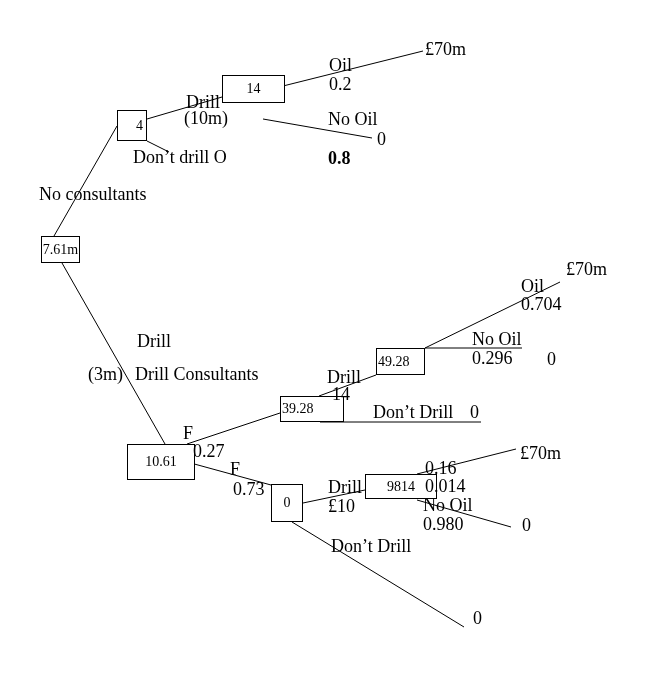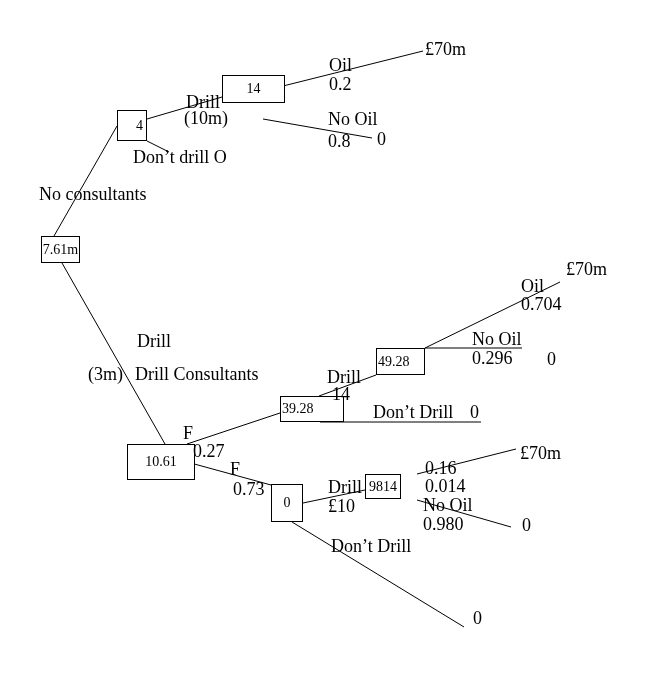--- a/index.html
+++ b/index.html
@@ -70,27 +70,27 @@
       <line x1="417" y1="500" x2="511" y2="527" stroke="#000000"></line>
     </svg>
 
 <div class="node align-right" style="left: 117px; top: 110px; width: 30px; height: 31px;">4</div>
     <div class="node align-center" style="left: 222px; top: 75px; width: 63px; height: 28px;">14</div>
     <div class="node align-center" style="left: 41px; top: 236px; width: 39px; height: 27px;">7.61m</div>
     <div class="node align-left" style="left: 376px; top: 348px; width: 49px; height: 27px;">49.28</div>
     <div class="node align-left" style="left: 280px; top: 396px; width: 64px; height: 26px;">39.28</div>
     <div class="node align-center" style="left: 127px; top: 444px; width: 68px; height: 36px;">10.61</div>
     <div class="node align-center" style="left: 271px; top: 484px; width: 32px; height: 38px;">0</div>
-    <div class="node align-center" style="left: 365px; top: 474px; width: 36px; height: 25px;">9814</div>
+    <div class="node align-center" style="left: 365px; top: 474px; width: 72px; height: 25px;">9814</div>
     <div class="label" style="left: 425px; top: 42px;">£70m</div>
     <div class="label" style="left: 329px; top: 58px;">Oil</div>
     <div class="label" style="left: 329px; top: 77px;">0.2</div>
     <div class="label" style="left: 328px; top: 112px;">No Oil</div>
     <div class="label" style="left: 377px; top: 132px;">0</div>
-    <div class="label" style="left: 328px; top: 134px;">0.8</div>
+    <div class="label" style="left: 328px; top: 151px; font-weight: bold;">0.8</div>
     <div class="label" style="left: 186px; top: 95px;">Drill</div>
     <div class="label" style="left: 184px; top: 111px;">(10m)</div>
     <div class="label" style="left: 133px; top: 150px;">Don’t drill O</div>
     <div class="label" style="left: 39px; top: 187px;">No consultants</div>
     <div class="label" style="left: 137px; top: 334px;">Drill</div>
     <div class="label" style="left: 88px; top: 367px;">(3m)</div>
     <div class="label" style="left: 135px; top: 367px;">Drill Consultants</div>
     <div class="label" style="left: 183px; top: 426px;">F</div>
     <div class="label" style="left: 193px; top: 444px;">0.27</div>
     <div class="label" style="left: 230px; top: 462px;">F</div>

